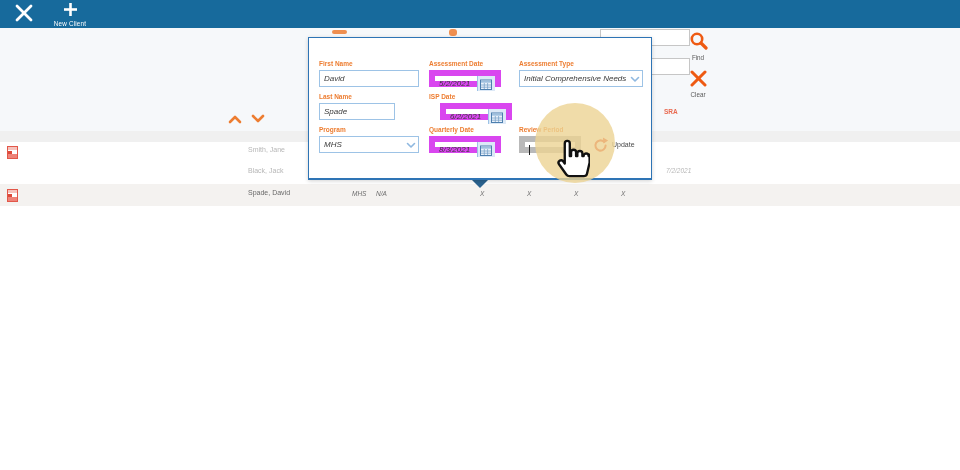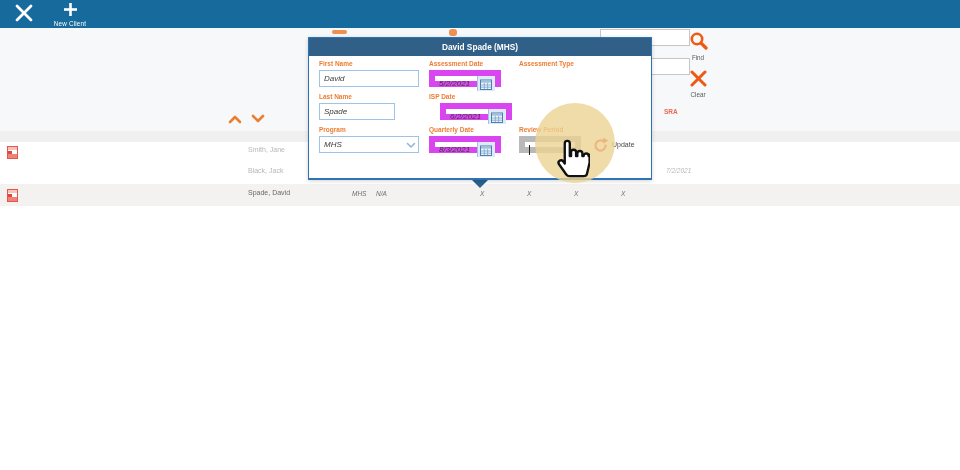--- a/index.html
+++ b/index.html
@@ -150,39 +150,44 @@
     <span class="rowval" style="left:480px;">X</span>
     <span class="rowval" style="left:527px;">X</span>
     <span class="rowval" style="left:574px;">X</span>
     <span class="rowval" style="left:621px;">X</span>
   </div>
 
   <div class="fragment" style="left:332px;top:30px;width:15px;height:4px;border-radius:2px;"></div>
   <div class="fragment" style="left:449px;top:29px;width:8px;height:7px;border-radius:3px;"></div>
 
   <div class="modal">
-    <div class="modal-header">David Spade (MHS)</div>
 
     <span class="flabel" style="left:10px;top:22px;">First Name</span>
     <input class="finput" style="left: 10px; top: 32px; width: 100px;" value="David">
     <span class="flabel" style="left:120px;top:22px;">Assessment Date</span>
     <div class="datewrap" style="left:120px;top:32px;width:72px;">
       <span class="dval">5/2/2021</span>
       <div class="calbtn">
         <svg width="12" height="11" viewBox="0 0 12 11">
           <rect x="0.5" y="1" width="11" height="9.5" fill="#eaf2fb" stroke="#4d7fae" stroke-width="1"></rect>
           <rect x="1" y="1.5" width="10" height="2.2" fill="#9fc0de"></rect>
           <line x1="1" y1="6" x2="11" y2="6" stroke="#7ba3c9" stroke-width=".8"></line>
           <line x1="1" y1="8.2" x2="11" y2="8.2" stroke="#7ba3c9" stroke-width=".8"></line>
           <line x1="4.3" y1="4" x2="4.3" y2="10" stroke="#7ba3c9" stroke-width=".8"></line>
           <line x1="7.6" y1="4" x2="7.6" y2="10" stroke="#7ba3c9" stroke-width=".8"></line>
         </svg>
       </div>
     </div>
     <span class="flabel" style="left:210px;top:22px;">Assessment Type</span>
+    <div class="ddwrap" style="left:210px;top:32px;width:124px;">
+      <span class="dval">Initial Comprehensive Needs</span>
+      <svg class="ddchev" width="10" height="7" viewBox="0 0 10 7">
+        <polyline points="1.5,1.5 5,5 8.5,1.5" fill="none" stroke="#8fb8e0" stroke-width="1.6" stroke-linecap="round" stroke-linejoin="round"></polyline>
+      </svg>
+    </div>
 
     <span class="flabel" style="left:10px;top:55px;">Last Name</span>
     <input class="finput" style="left: 10px; top: 65px; width: 76px;" value="Spade">
     <span class="flabel" style="left:120px;top:55px;">ISP Date</span>
     <div class="datewrap" style="left:131px;top:65px;width:72px;">
       <span class="dval">6/2/2021</span>
       <div class="calbtn">
         <svg width="12" height="11" viewBox="0 0 12 11">
           <rect x="0.5" y="1" width="11" height="9.5" fill="#eaf2fb" stroke="#4d7fae" stroke-width="1"></rect>
           <rect x="1" y="1.5" width="10" height="2.2" fill="#9fc0de"></rect>

